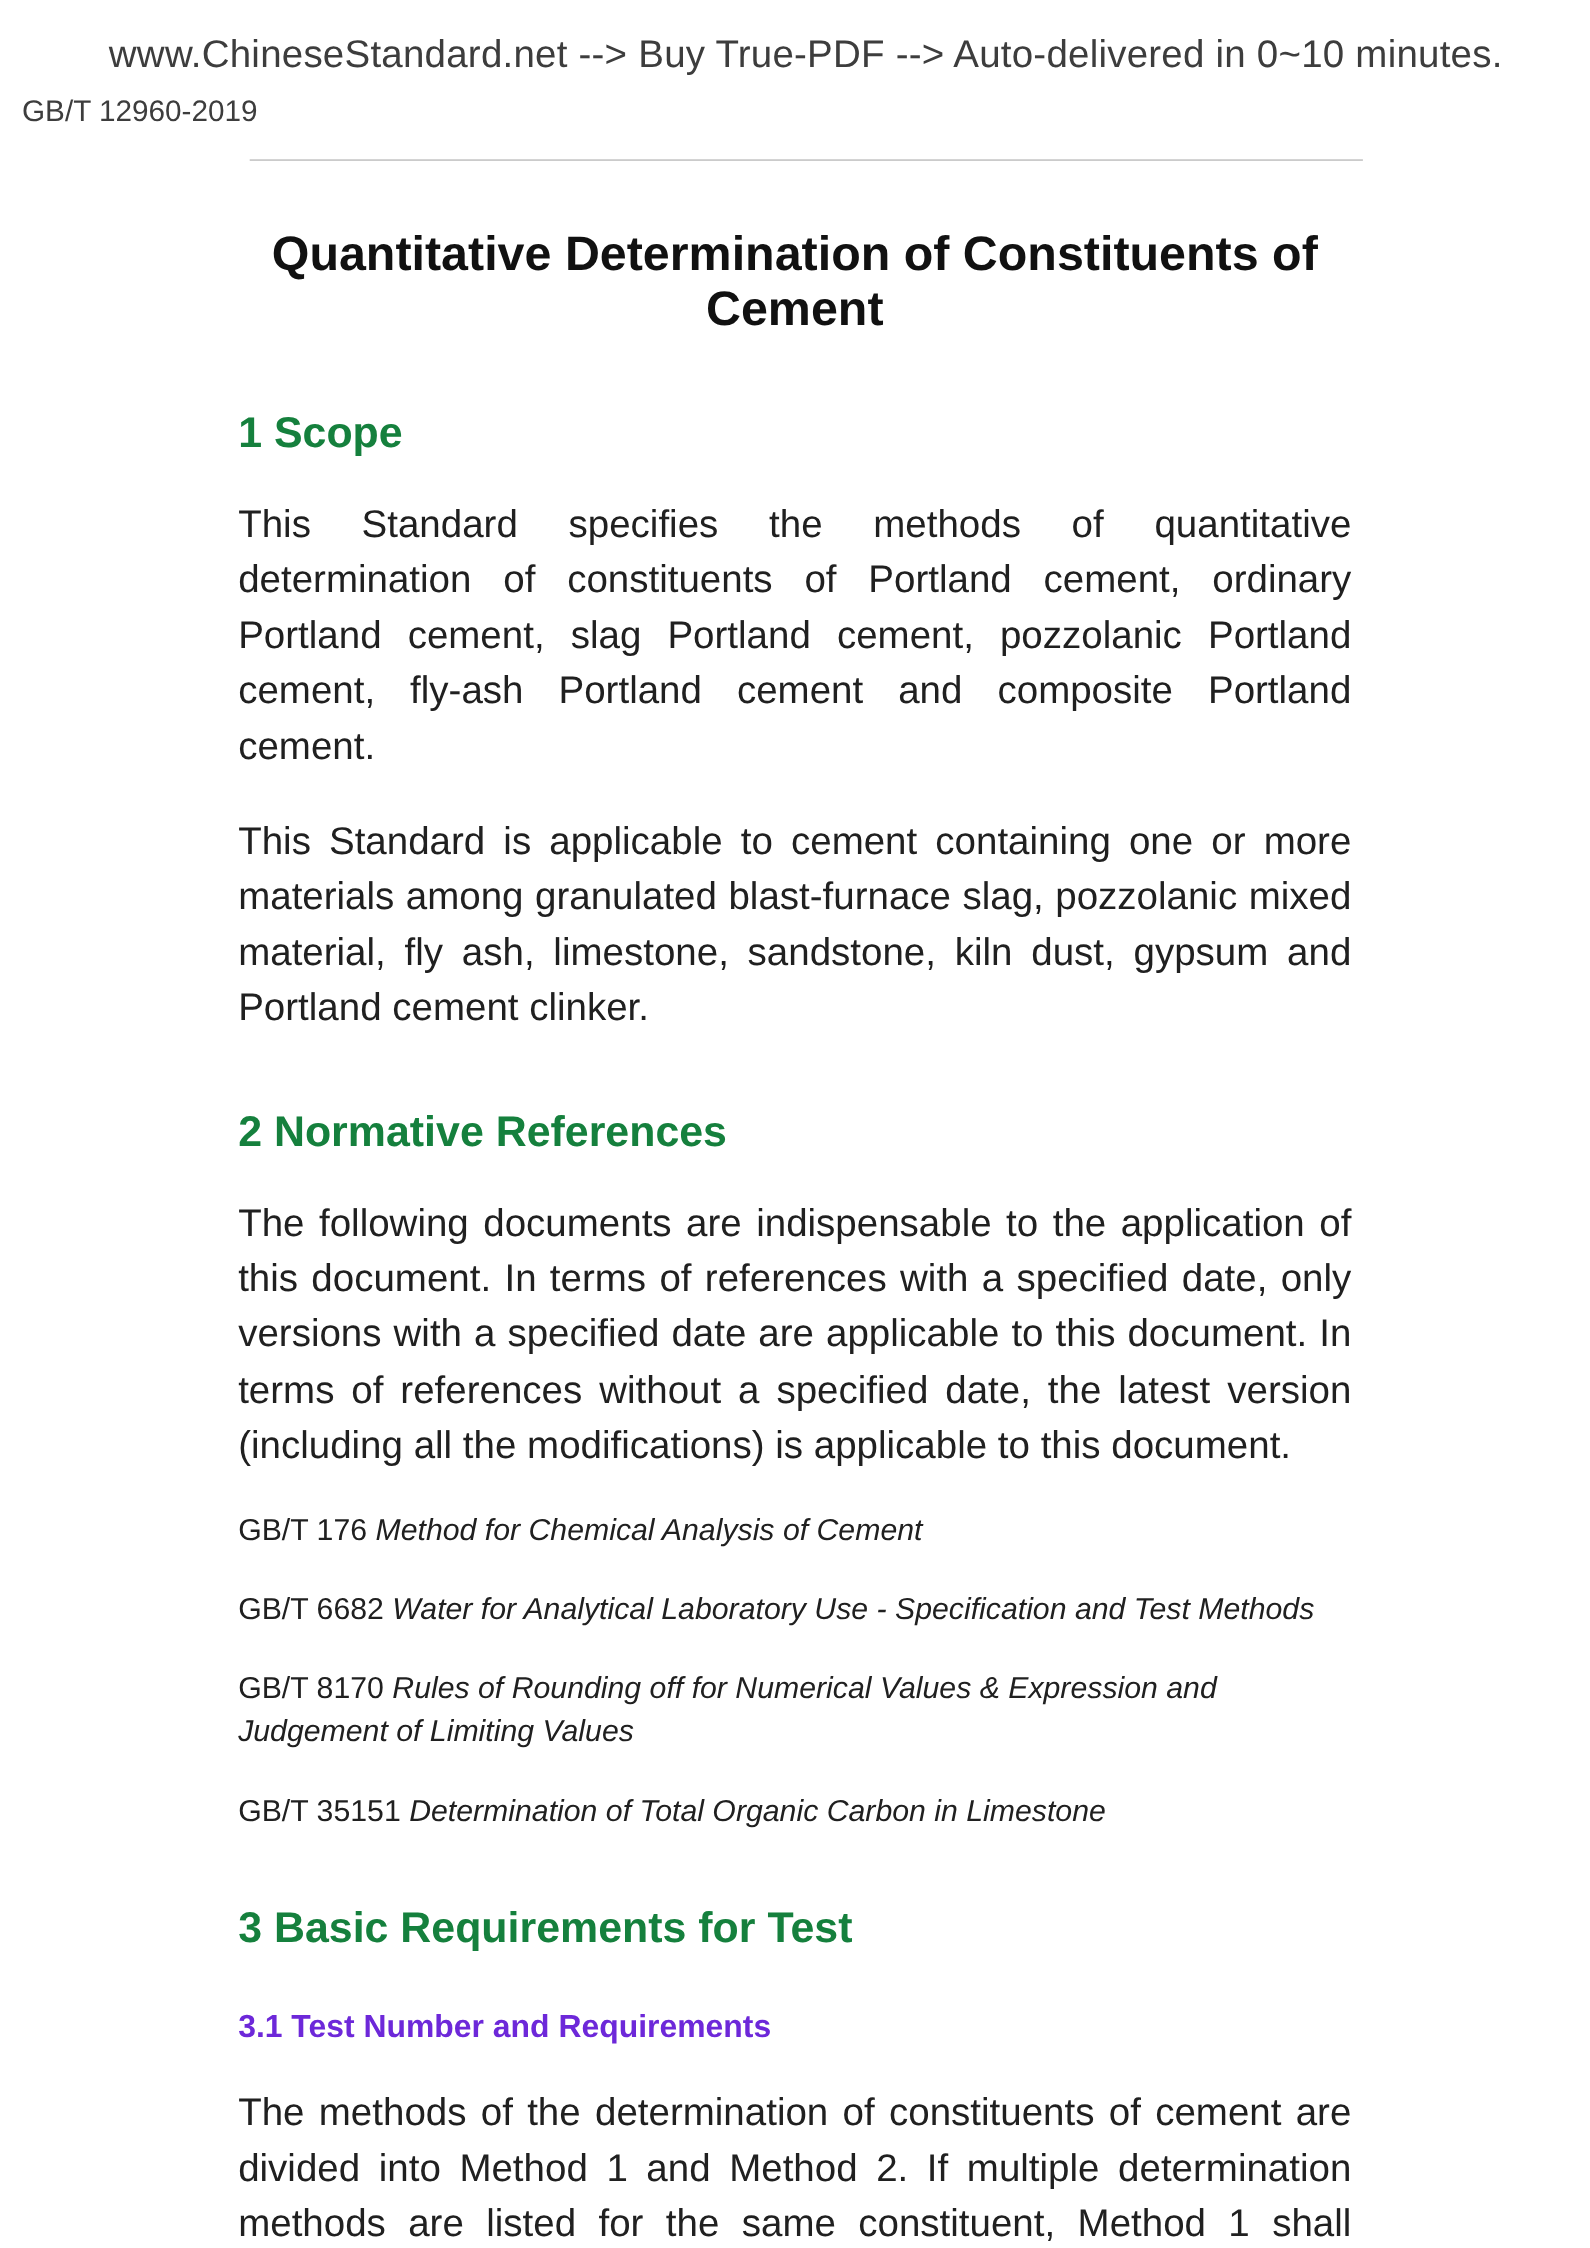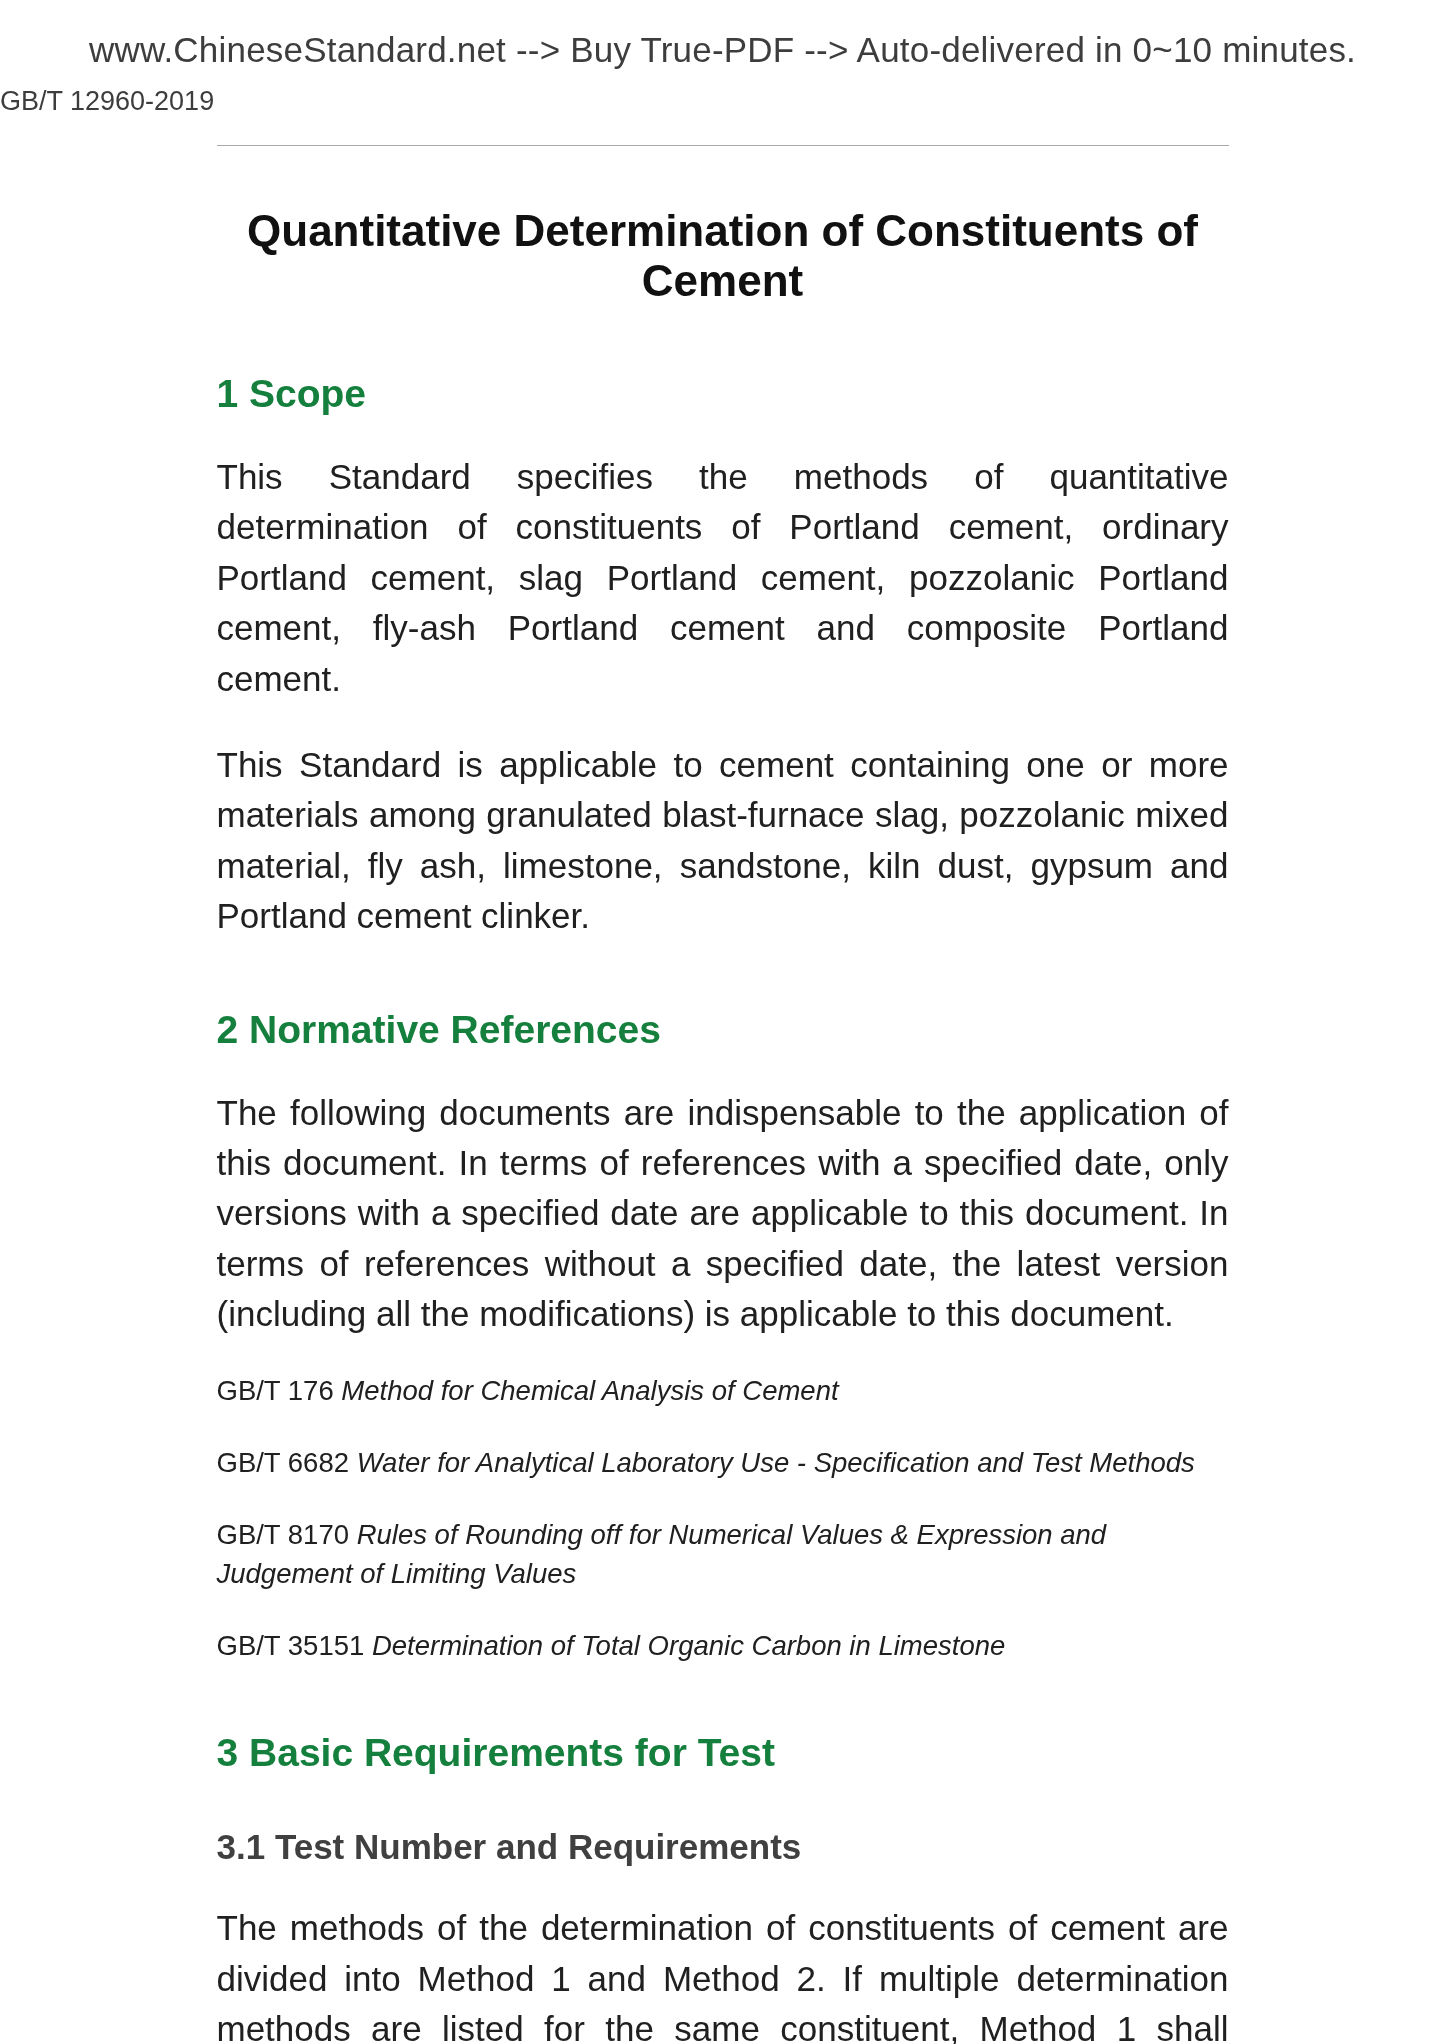--- a/index.html
+++ b/index.html
@@ -10,21 +10,21 @@
     font-family: "Liberation Sans", sans-serif;
     color: #202020;
     overflow: hidden;
   }
   .page {
     width: 1445px;
     height: 2044px;
     display: flex;
     flex-direction: column;
   }
-  .header { padding-top: 30px; }
+  .header { padding-top: 30px; padding-left: 20px; }
   .banner {
     text-align: center;
     font-size: 35px;
     color: #3d3d3d;
     letter-spacing: 0.2px;
   }
   .doc-code {
     font-size: 27px;
     color: #3d3d3d;
     margin-top: 16px;
@@ -47,24 +47,24 @@
     margin-top: 60px;
     color: #111111;
   }
   h2.section-heading {
     font-size: 39px;
     font-weight: bold;
     margin-top: 66px;
     color: #15803d;
   }
   h3.sub-heading {
-    font-size: 35px;
+    font-size: 29px;
     font-weight: bold;
     margin-top: 52px;
-    color: #404040;
+    color: #6d28d9;
   }
   p.para {
     font-size: 35px;
     line-height: 1.44;
     text-align: justify;
     margin-top: 36px;
   }
   p.ref {
     font-size: 27.5px;
     line-height: 1.44;

